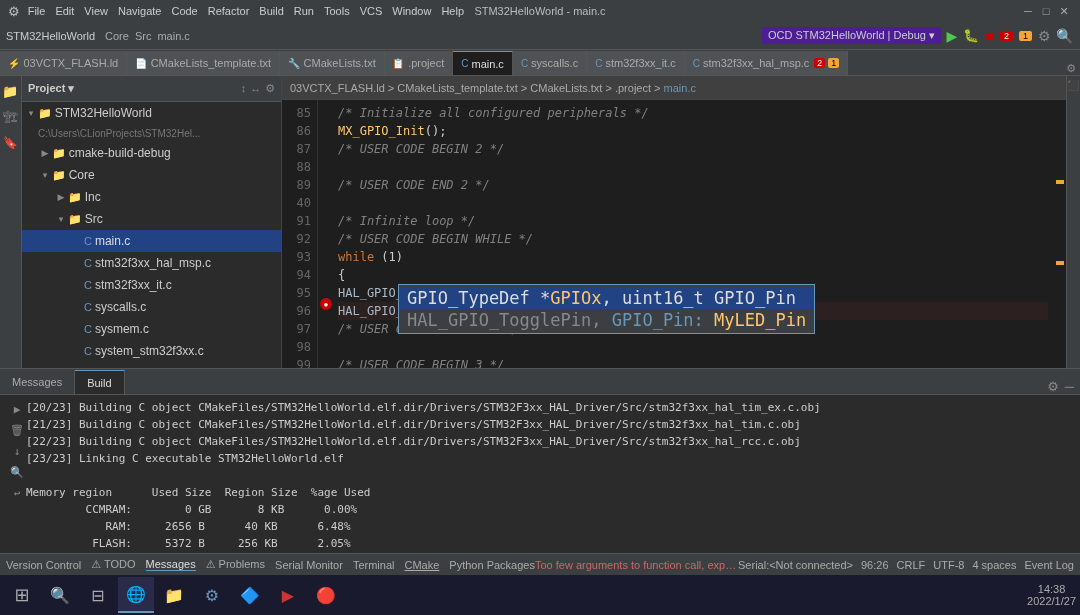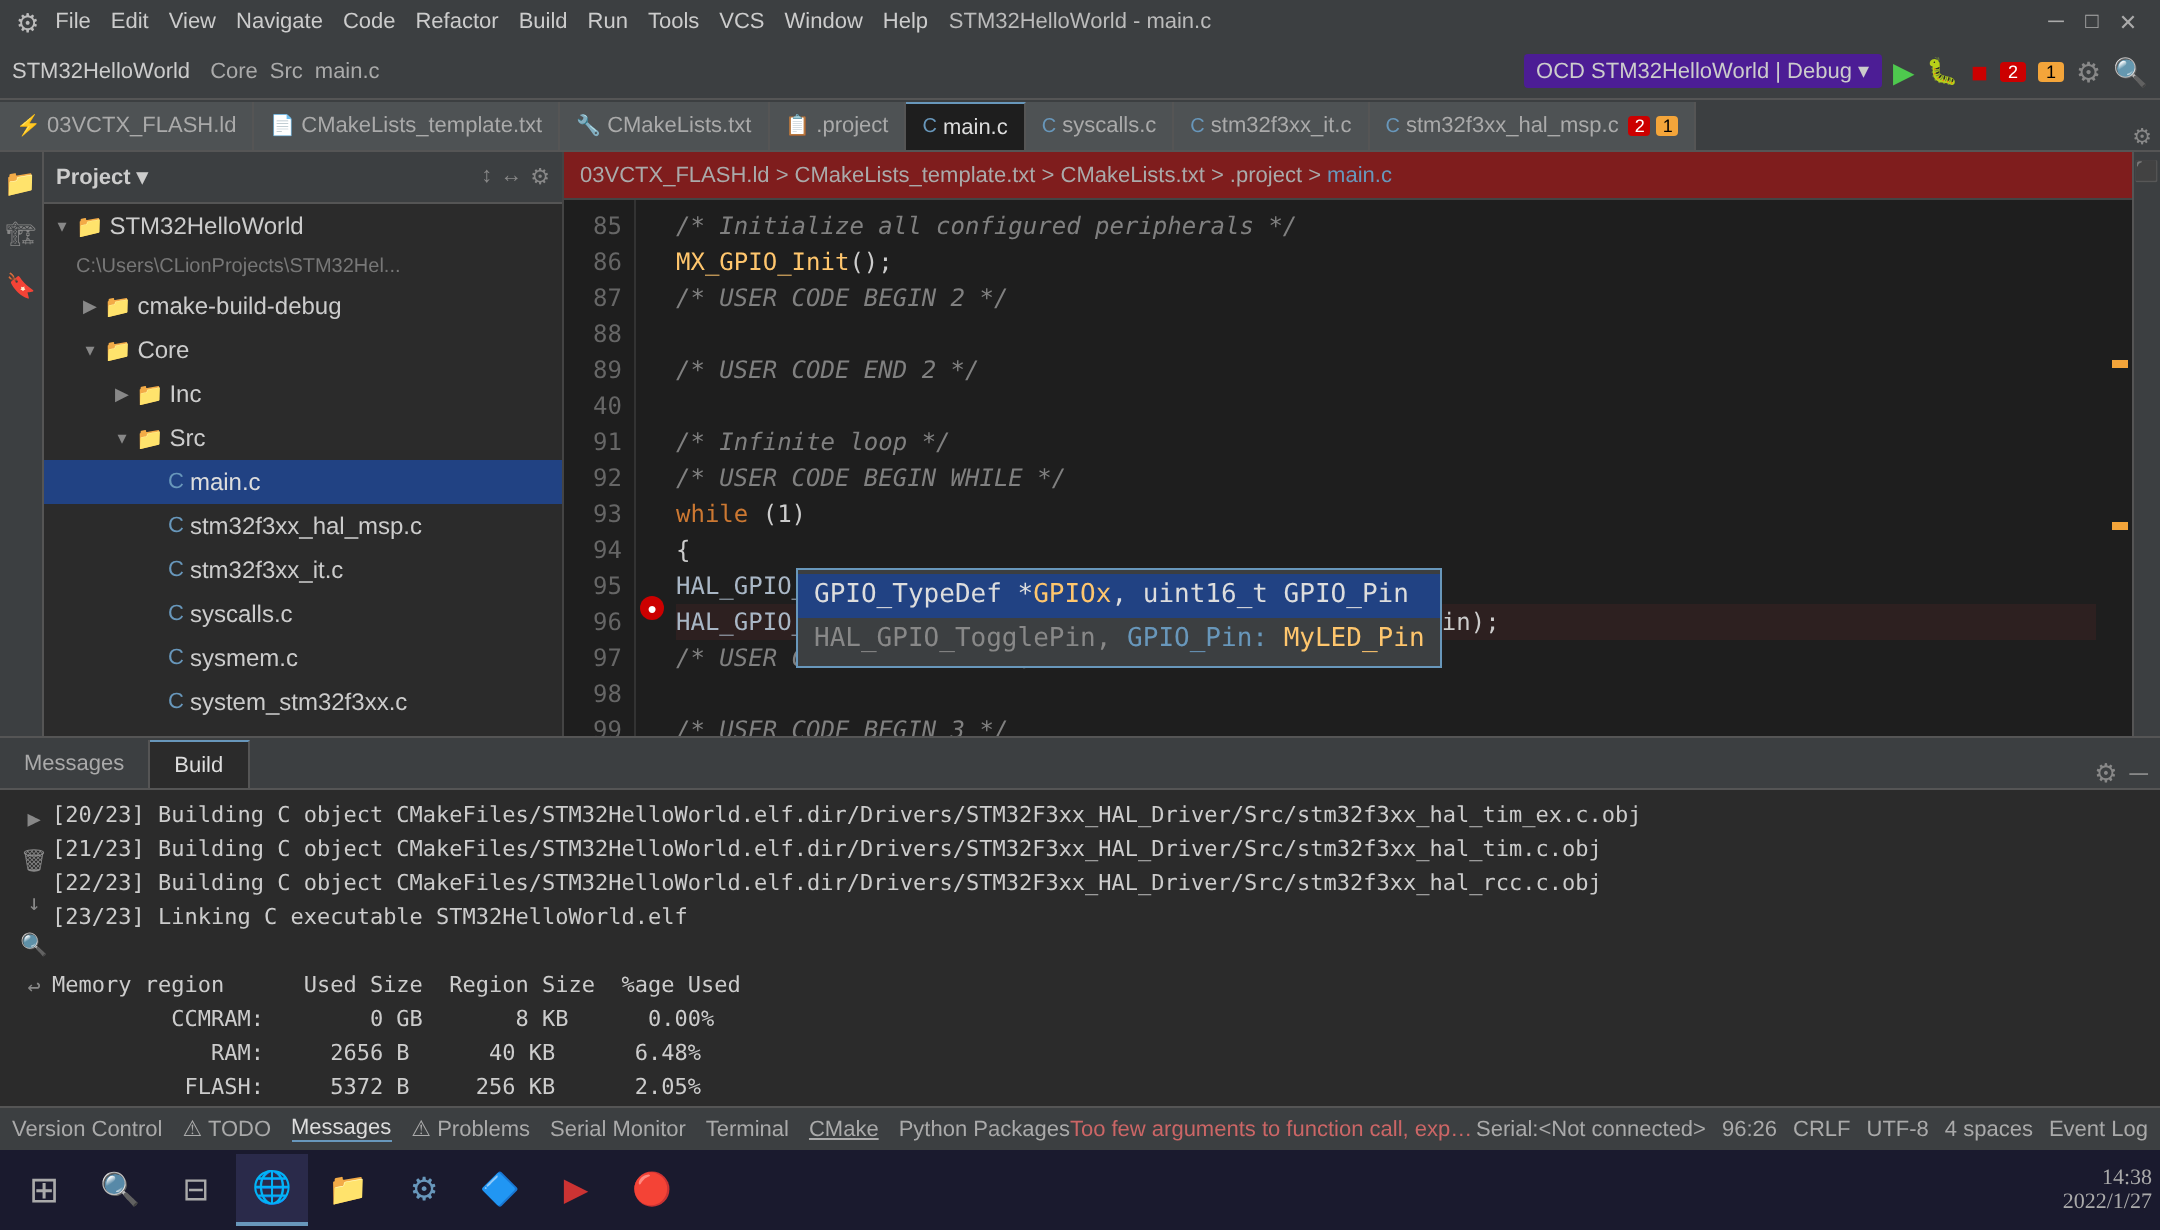--- a/index.html
+++ b/index.html
@@ -192,21 +192,21 @@
 
           <span style="font-size:11px;margin-right:3px;">📁</span>
           <span style="font-size:12px;">Startup</span>
         </div>
 
       </div>
     </div>
 
     <div style="flex:1;display:flex;flex-direction:column;overflow:hidden;">
 
-      <div style="height:24px;background:#7f1d1d;display:flex;align-items:center;padding:0 8px;font-size:11px;color:#888;border-bottom:1px solid #444;">
+      <div style="height:24px;background:#404040;display:flex;align-items:center;padding:0 8px;font-size:11px;color:#888;border-bottom:1px solid #444;">
         <span style="color:#aaa;">03VCTX_FLASH.ld &gt; CMakeLists_template.txt &gt; CMakeLists.txt &gt; .project &gt; <span style="color:#6897bb;">main.c</span></span>
       </div>
 
       <div style="display:flex;flex:1;overflow:hidden;background:#1e1e1e;">
 
         <div style="width:36px;background:#1e1e1e;padding:4px 0;text-align:right;color:#666;font-size:12px;font-family:'Consolas',monospace;flex-shrink:0;line-height:18px;padding-right:6px;border-right:1px solid #333;user-select:none;">
           <div>85</div>
             <div>86</div>
             <div>87</div>
             <div>88</div>
@@ -236,21 +236,21 @@
           <div style="color:#808080;font-style:italic;">  /* USER CODE END 2 */</div>
           <div>&nbsp;</div>
           <div style="color:#808080;font-style:italic;">  /* Infinite loop */</div>
           <div style="color:#808080;font-style:italic;">  /* USER CODE BEGIN WHILE */</div>
           <div><span style="color:#cc7832;">  while</span> <span style="color:#ccc;">(1)</span></div>
           <div style="color:#ccc;">  {</div>
 
           <div style="position:relative;">
             <span style="color:#a9b7c6;">    HAL_GPIO_TogglePin(</span><span style="color:#ffc66d;">GPIOx</span><span style="color:#a9b7c6;">,  </span><span style="color:#ffc66d;">GPIO_Pin</span>
             
-            <div style="position:absolute;top:0;left:60px;background:#3c3f41;border:1px solid #6897bb;z-index:10;font-size:13px;font-family:'Consolas',monospace;padding:2px 0;min-width:280px;">
+            <div style="position:absolute;top:0;left:60px;background:#3c3f41;border:1px solid #6897bb;z-index:10;font-size:17px;font-family:'Consolas',monospace;padding:2px 0;min-width:280px;">
               <div style="padding:2px 8px;color:#ddd;white-space:nowrap;background:#214283;">GPIO_TypeDef *<span style="color:#ffc66d;">GPIOx</span>, uint16_t GPIO_Pin</div>
               <div style="padding:2px 8px;color:#888;white-space:nowrap;">HAL_GPIO_TogglePin,  <span style="color:#6897bb;">GPIO_Pin:</span> <span style="color:#ffc66d;">MyLED_Pin</span></div>
             </div>
           </div>
           <div style="background:#2d2020;">
             <span style="color:#a9b7c6;">    HAL_GPIO_TogglePin(</span><span style="color:#ccc;">MyLED_GPIO_Port,  GPIO_Pin: MyLED_Pin);</span>
           </div>
           <div style="color:#808080;font-style:italic;">    /* USER CODE END WHILE */</div>
           <div>&nbsp;</div>
           <div style="color:#808080;font-style:italic;">    /* USER CODE BEGIN 3 */</div>
@@ -334,20 +334,20 @@
       <div style="width:36px;height:36px;display:flex;align-items:center;justify-content:center;color:#aaa;font-size:16px;cursor:pointer;">🔍</div>
       <div style="width:36px;height:36px;display:flex;align-items:center;justify-content:center;color:#aaa;font-size:16px;cursor:pointer;">⊟</div>
       <div style="width:36px;height:36px;display:flex;align-items:center;justify-content:center;color:#aaa;font-size:16px;cursor:pointer;background:#2a2a4a;border-bottom:2px solid #6897bb;">🌐</div>
       <div style="width:36px;height:36px;display:flex;align-items:center;justify-content:center;color:#aaa;font-size:16px;cursor:pointer;">📁</div>
       <div style="width:36px;height:36px;display:flex;align-items:center;justify-content:center;color:#6897bb;font-size:16px;cursor:pointer;">⚙</div>
       <div style="width:36px;height:36px;display:flex;align-items:center;justify-content:center;color:#aaa;font-size:16px;cursor:pointer;">🔷</div>
       <div style="width:36px;height:36px;display:flex;align-items:center;justify-content:center;color:#cc3333;font-size:16px;cursor:pointer;">▶</div>
       <div style="width:36px;height:36px;display:flex;align-items:center;justify-content:center;color:#aaa;font-size:16px;cursor:pointer;">🔴</div>
     </div>
     <div style="display:flex;align-items:center;gap:8px;color:#aaa;font-size:11px;">
-      <div style="text-align:right;font-family:Liberation Serif, serif;">
+      <div style="text-align:center;">
         <div>14:38</div>
         <div>2022/1/27</div>
       </div>
     </div>
   </div>
 
 </div>
 
 </body></html>

